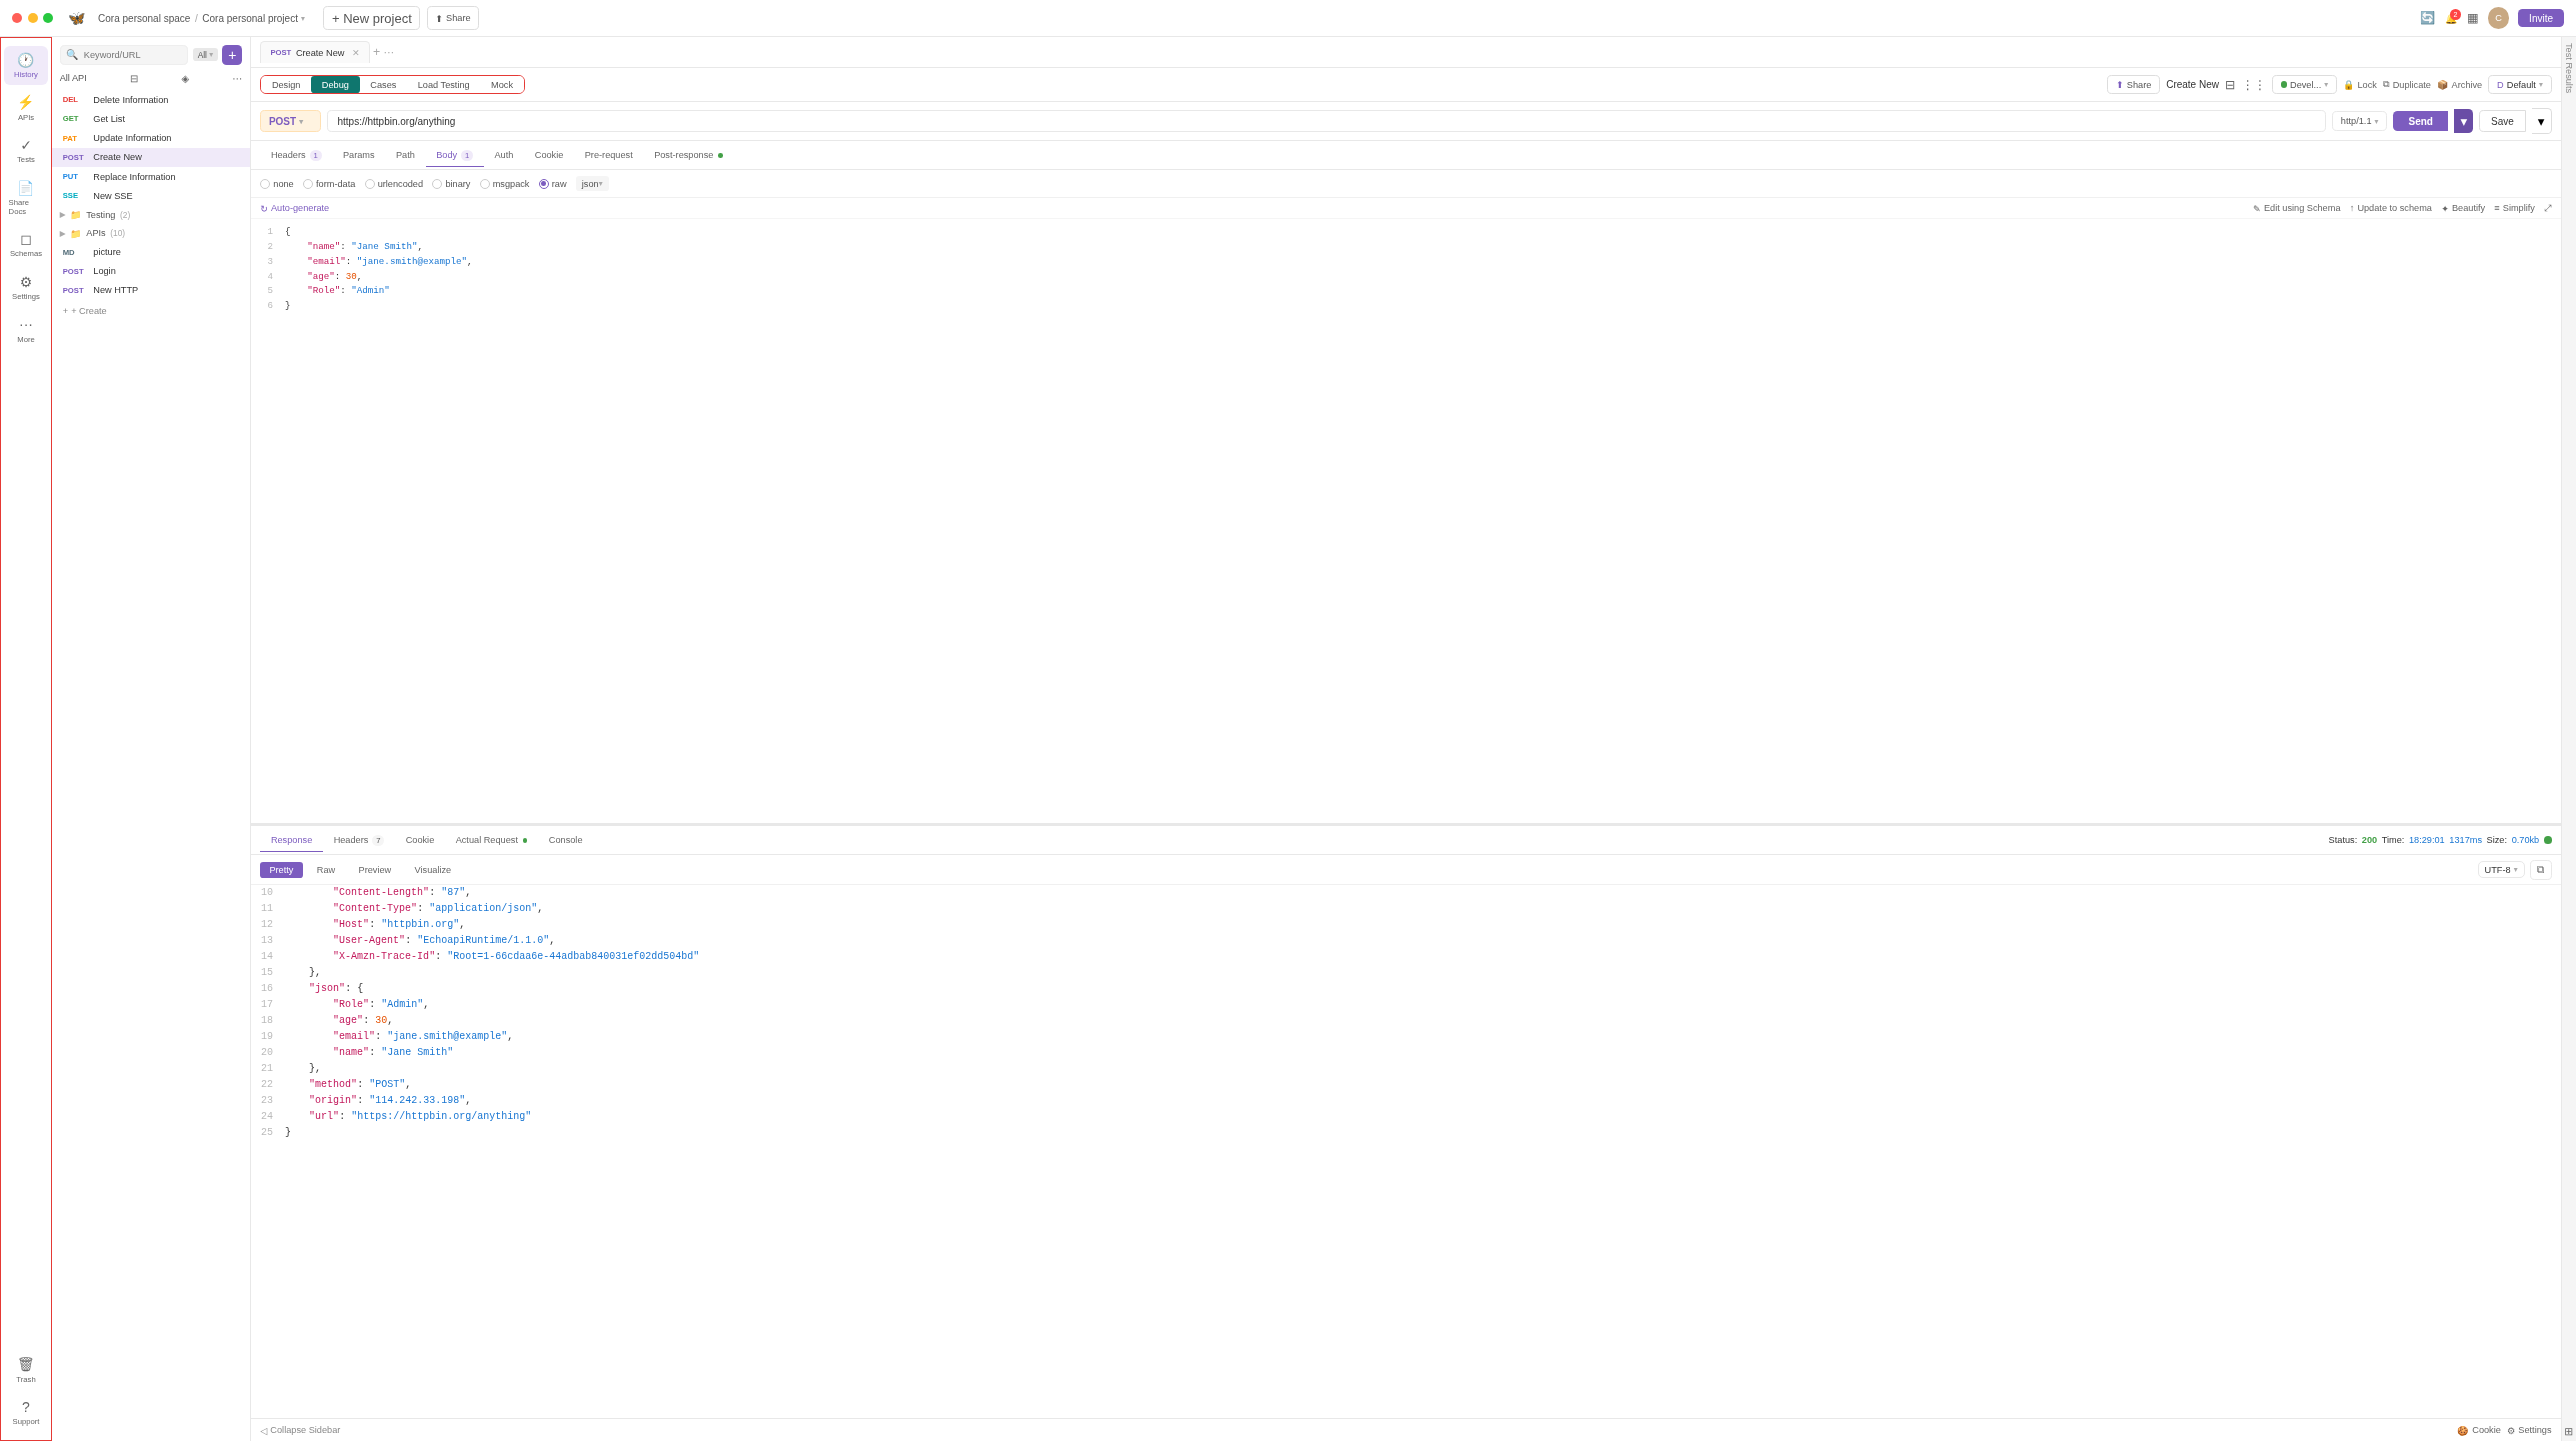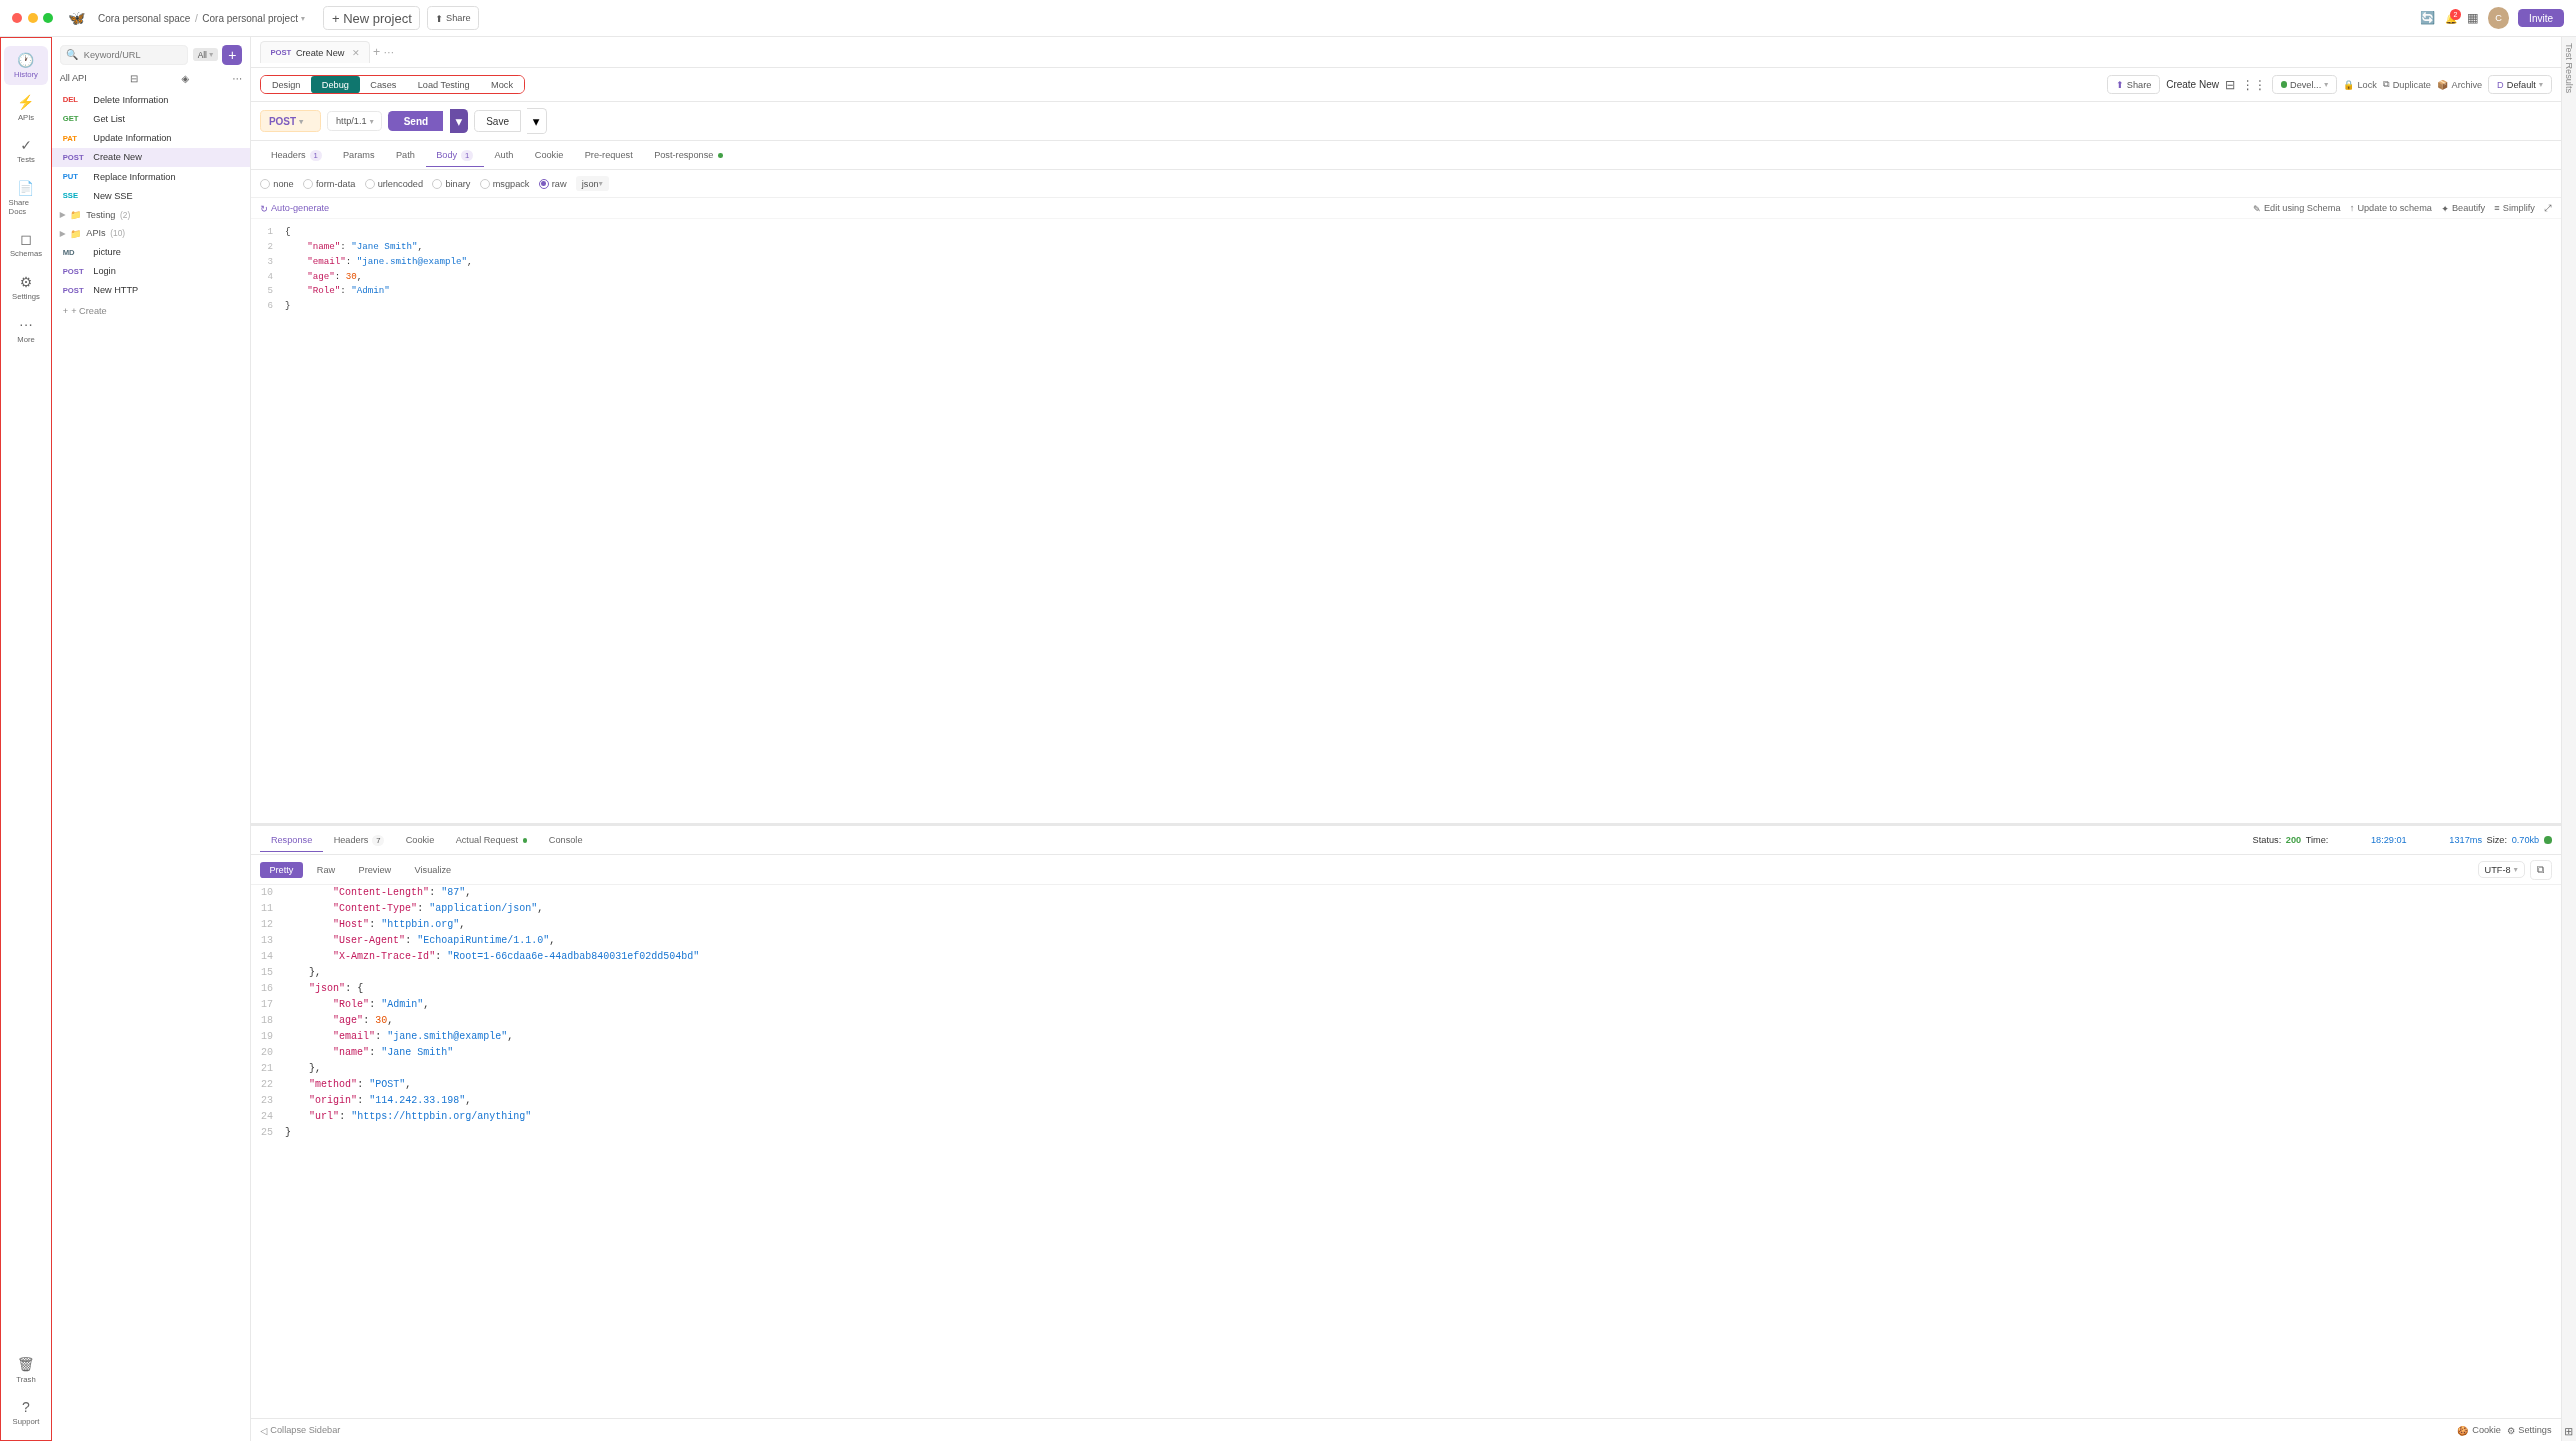--- a/index.html
+++ b/index.html
@@ -134,21 +134,21 @@
 
     
     .response-section { display: flex; flex-direction: column; flex: 1; background: #fff; overflow: hidden; }
     .response-header { display: flex; align-items: center; padding: 0 9.2px; height: 29px; border-bottom: 0.8px solid #e8e8e8; gap: 0; }
     .resp-tab { padding: 6.1px 10.7px; font-size: 9.2px; cursor: pointer; color: #666; border-bottom: 1.5px solid transparent; }
     .resp-tab.active { color: #7c5cbf; border-bottom-color: #7c5cbf; }
     .resp-tab-count { background: #f5f5f5; border-radius: 7.7px; padding: 0.8px 3.8px; font-size: 7.7px; margin-left: 1.5px; color: #555; }
     .resp-tab-dot { width: 4.6px; height: 4.6px; border-radius: 50%; background: #43a047; display: inline-block; margin-left: 2.3px; }
     .status-info { margin-left: auto; display: flex; align-items: center; gap: 4.6px; font-size: 9.2px; }
     .status-code { color: #43a047; font-weight: 600; }
-    .status-val { color: #1976d2; margin-left: 38px; }
+    .status-val { color: #1976d2; }
     .status-size-val { color: #1976d2; }
     .status-circle { width: 7.7px; height: 7.7px; border-radius: 50%; background: #43a047; }
 
     .resp-view-tabs { display: flex; align-items: center; padding: 4.6px 9.2px; gap: 5px; border-bottom: 0.8px solid #f0f0f0; }
     .resp-view-tab { padding: 3.1px 9.2px; font-size: 9.2px; cursor: pointer; color: #666; border-radius: 3.1px; }
     .resp-view-tab.active { background: #7c5cbf; color: white; }
     .resp-encoding { display: flex; align-items: flex-start; gap: 3.1px; margin-left: auto; border: 0.8px solid #e8e8e8; border-radius: 5px; padding: 2.3px 6.1px; font-size: 9.2px; cursor: pointer; }
     .resp-copy-btn { background: none; border: 0.8px solid #e8e8e8; border-radius: 4.6px; padding: 2.3px 6.1px; cursor: pointer; color: #666; font-size: 10.7px; }
 
     .response-code { flex: 1; overflow-y: auto; font-family: Liberation Mono, monospace; font-size: 10px; line-height: 1.6; display: flex; }
@@ -376,20 +376,21 @@
           <span class="chevron">▾</span>
         </div>
       </div>
     </div>
 
     <div class="request-bar">
       <div class="method-select">
         <span>POST</span>
         <span class="chevron">▾</span>
       </div>
+      <input class="url-input" type="text" value="https://httpbin.org/anything" style="">
       <div class="http-version">
         <span>http/1.1</span>
         <span class="chevron">▾</span>
       </div>
       <button class="send-btn">Send</button>
       <button class="send-dropdown">▾</button>
       <button class="save-btn">Save</button>
       <button class="save-dropdown">▾</button>
     </div>
 

